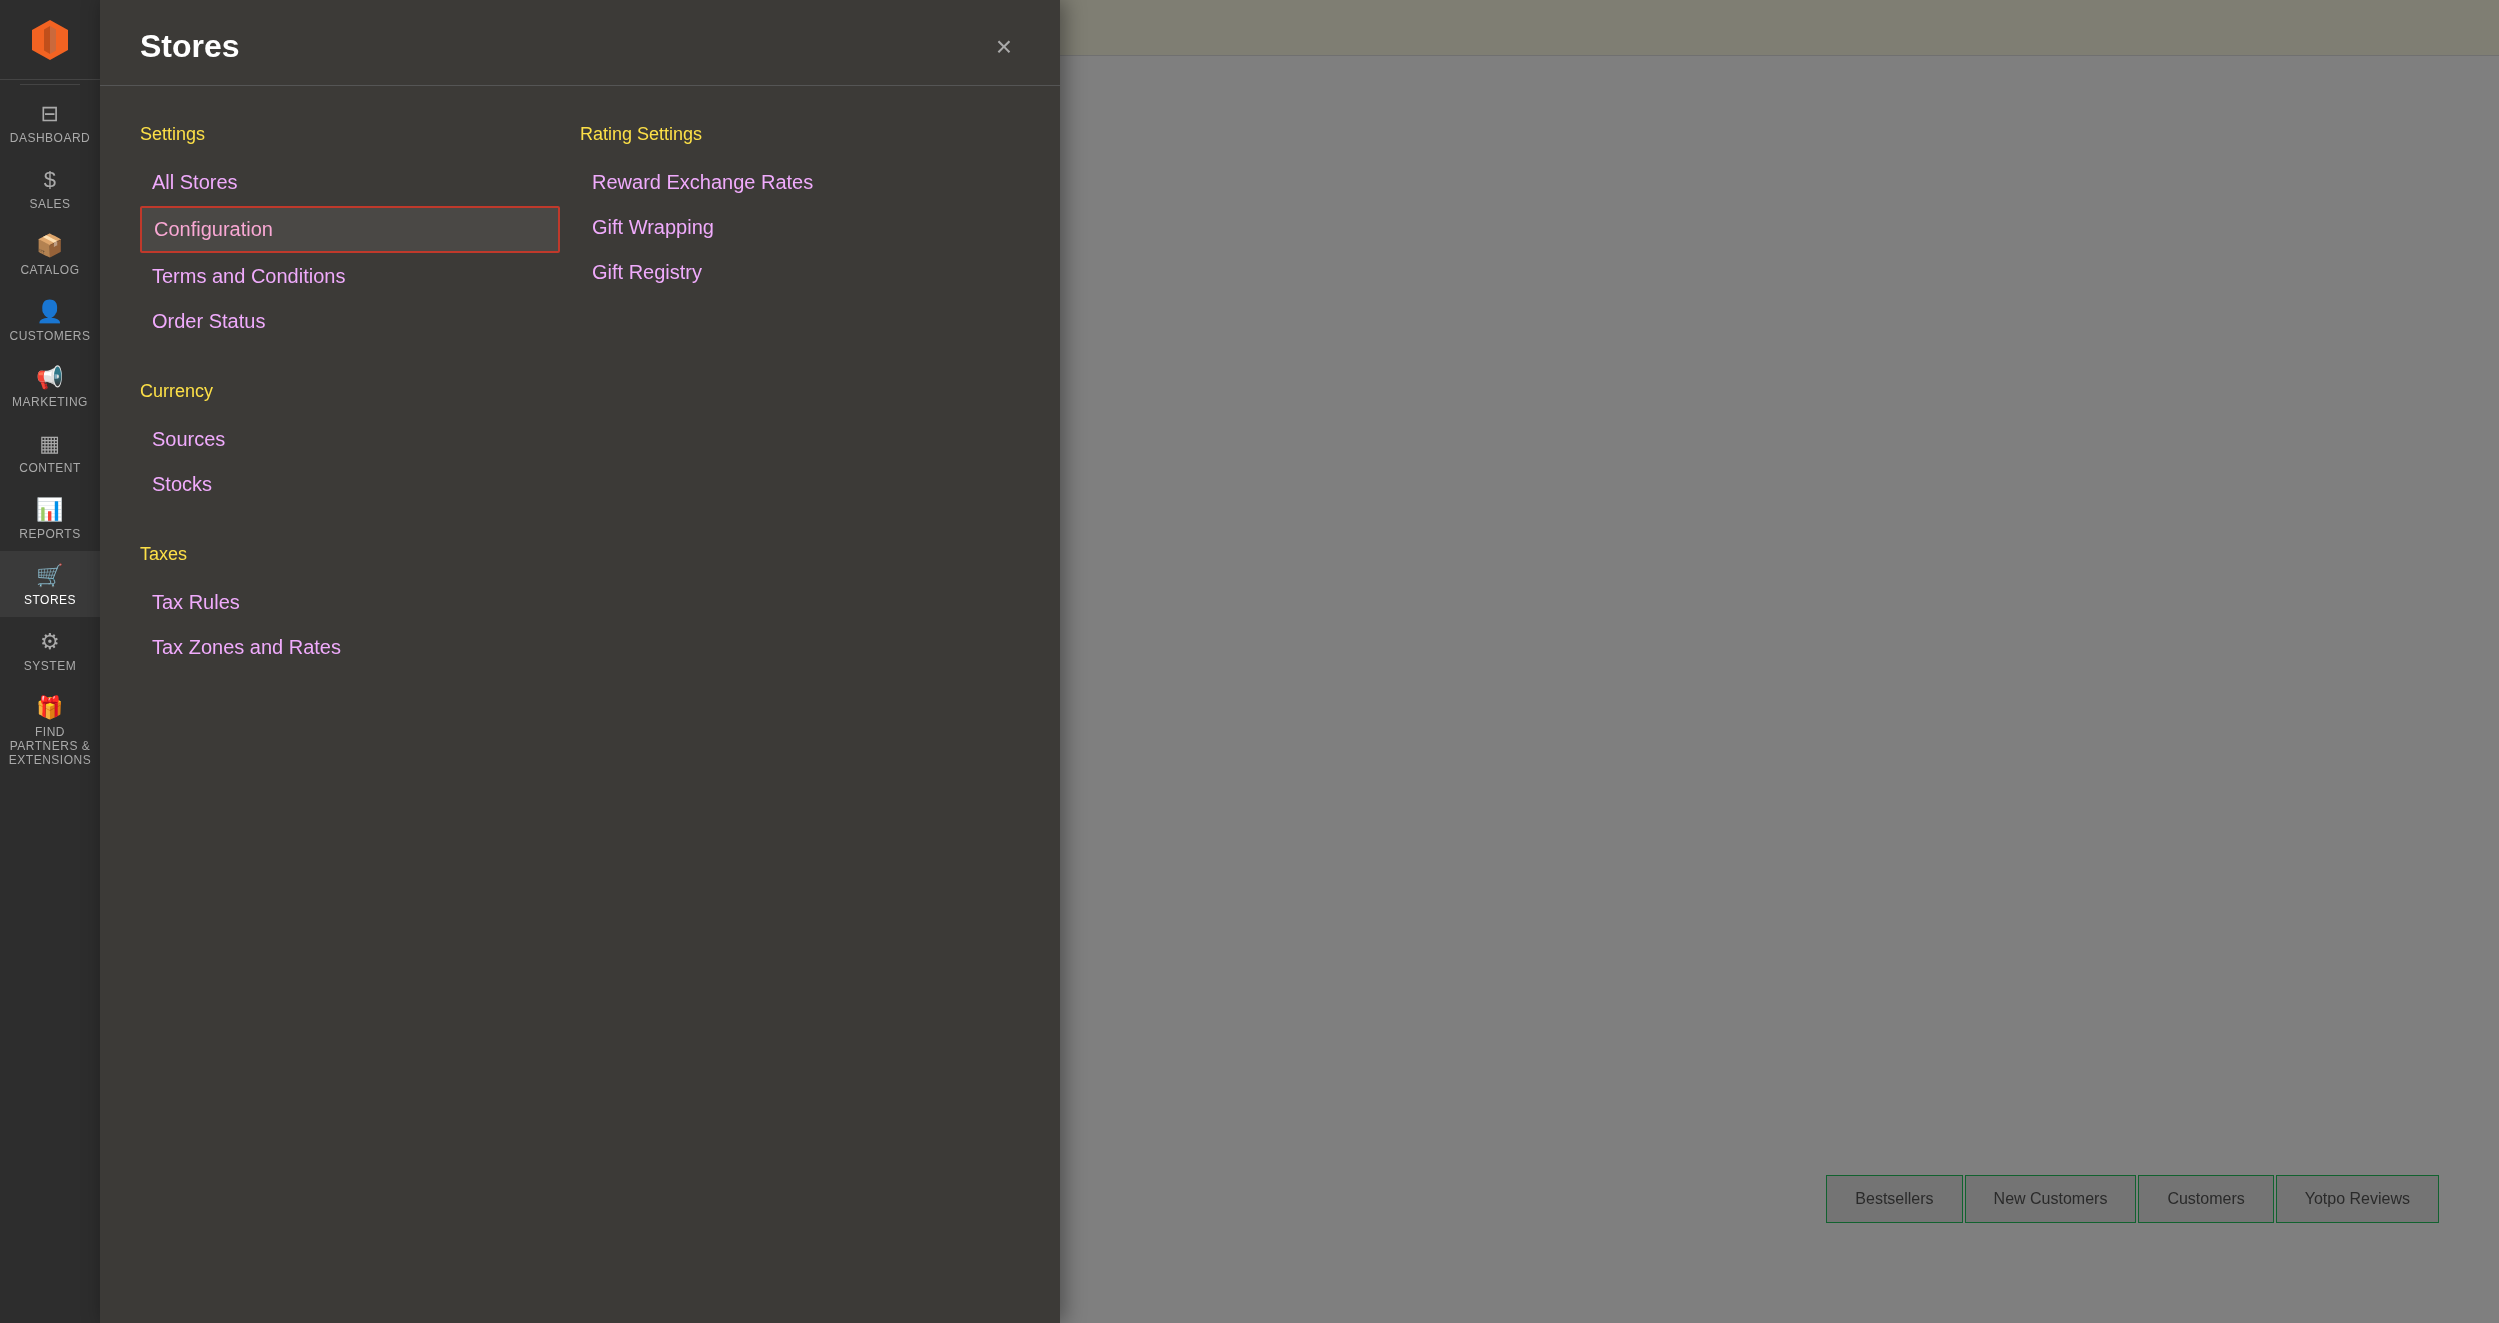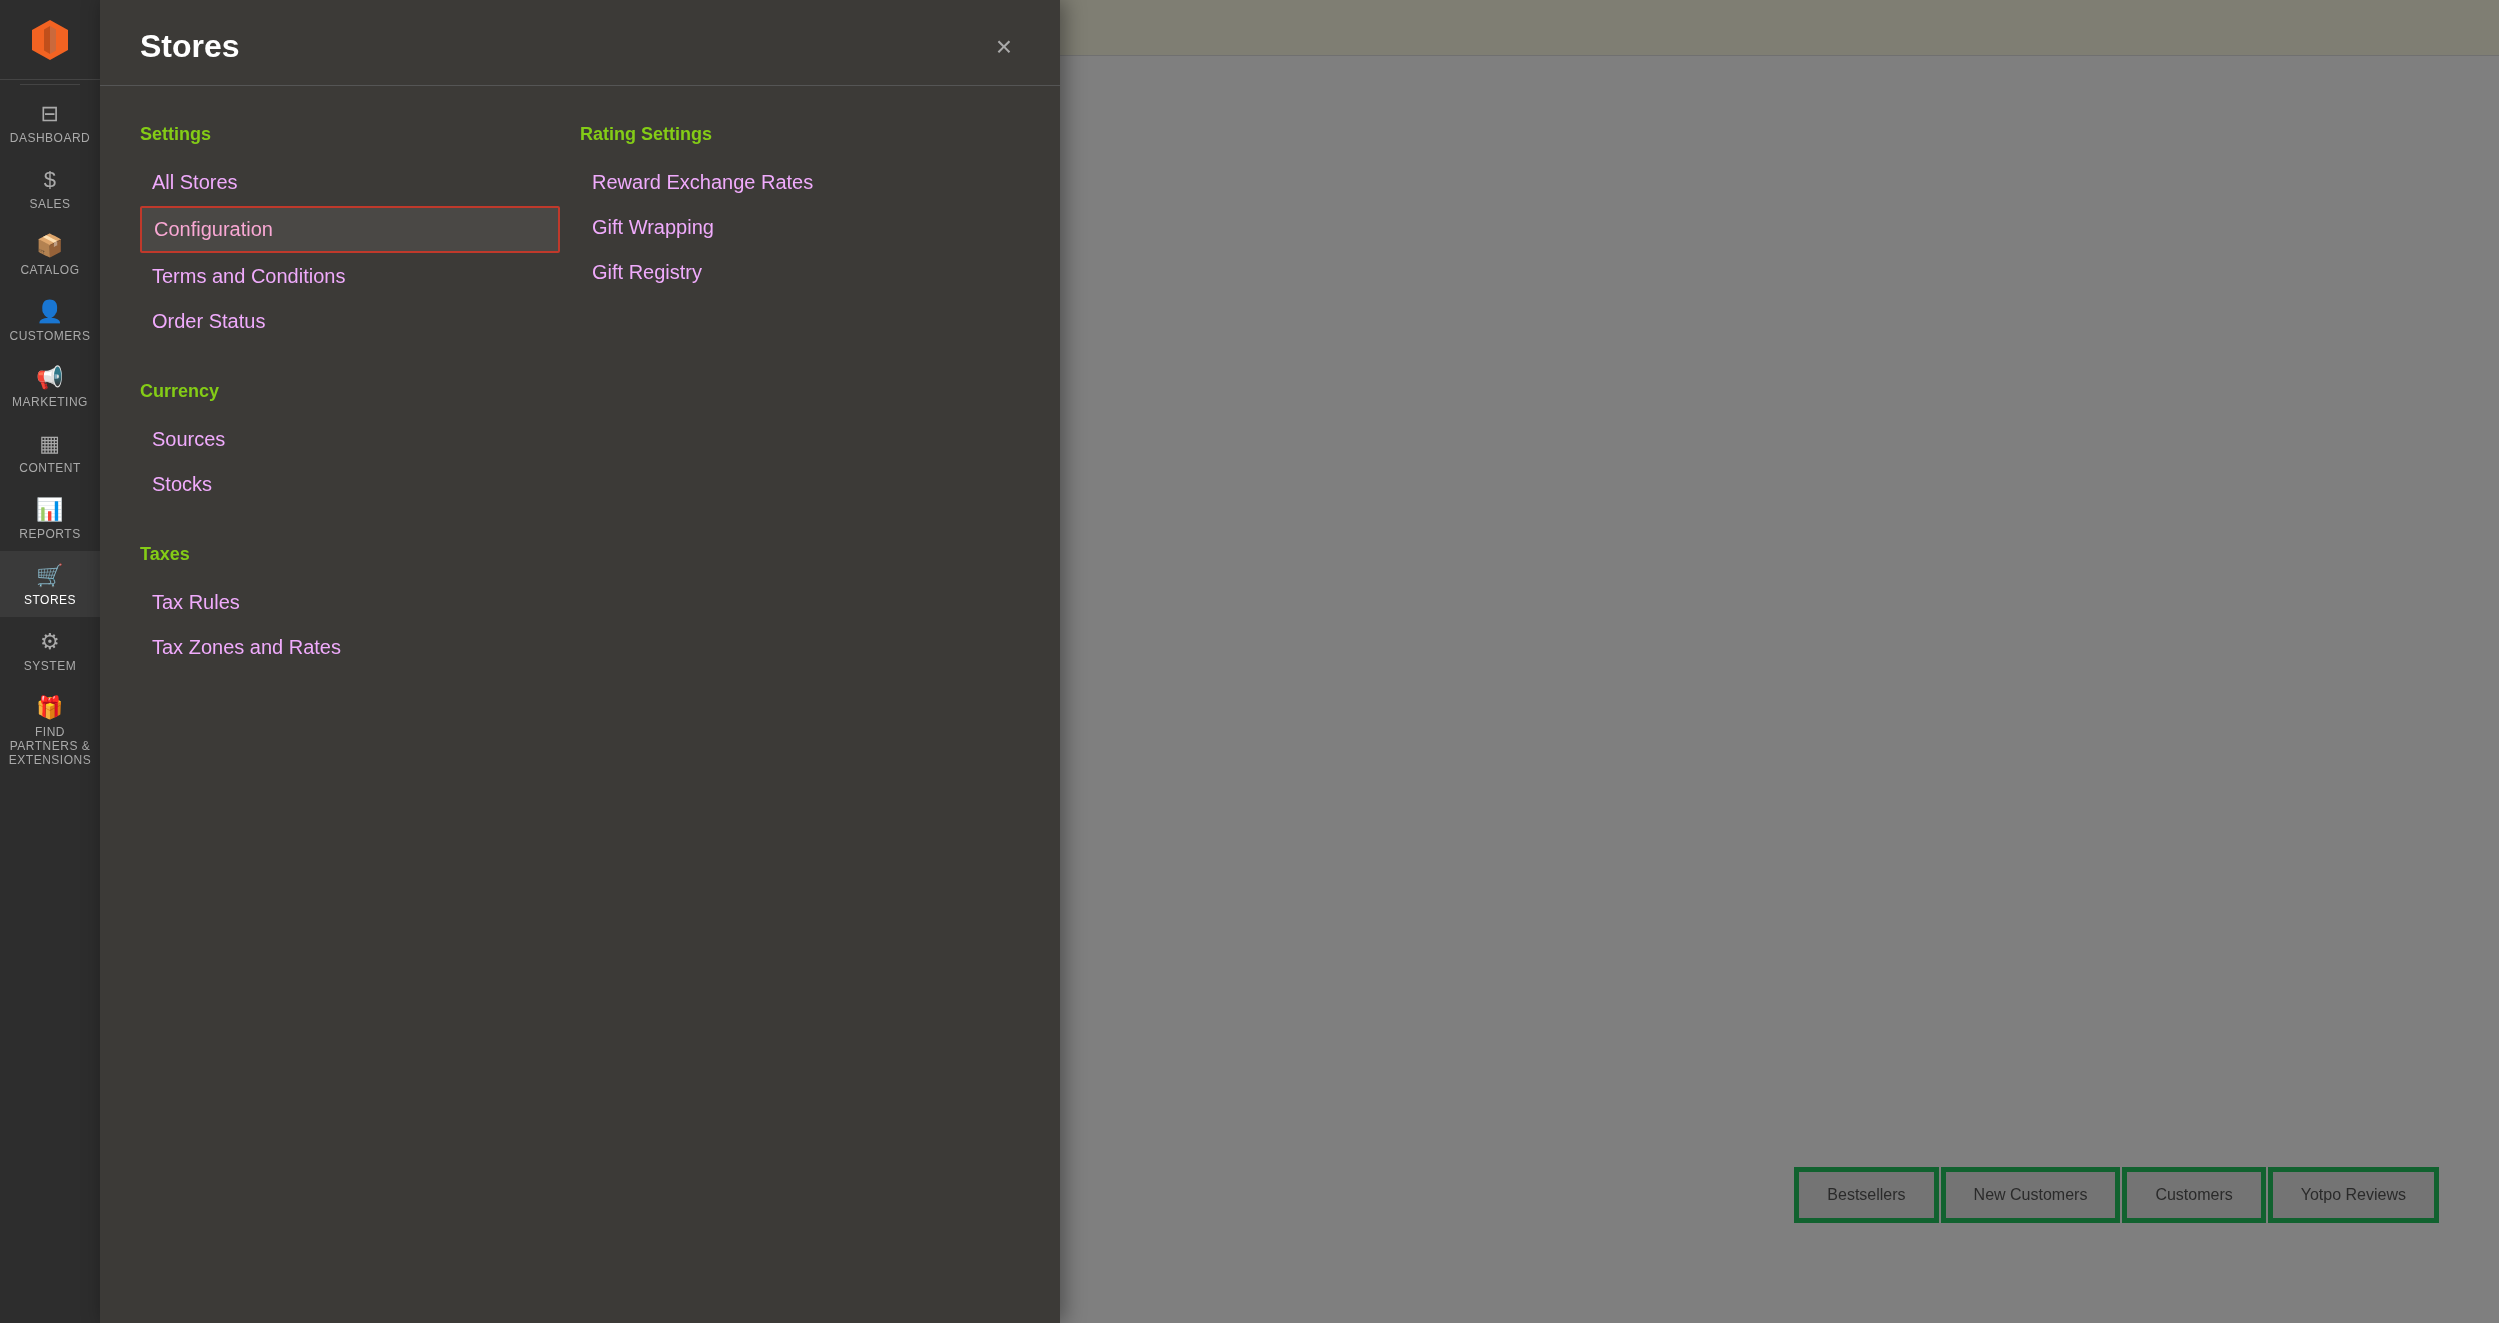--- a/index.html
+++ b/index.html
@@ -106,21 +106,21 @@
       display: flex;
       gap: 2px;
       margin-top: 30px;
       position: absolute;
       bottom: 100px;
       right: 60px;
     }
     .bg-tab {
       padding: 14px 28px;
       background: #e8e8e8;
-      border: 5px solid #22c55e;
+      border: 1px solid #22c55e;
       font-size: 16px;
       color: #555;
       cursor: pointer;
     }
 
     
     .modal {
       position: absolute;
       top: 0; left: 0;
       width: 960px;
@@ -163,24 +163,24 @@
     .col {
       flex: 1;
       display: flex;
       flex-direction: column;
       gap: 0;
       padding-right: 20px;
     }
 
     .section-heading {
       font-size: 18px;
-      color: #84cc16;
+      color: #fde047;
       margin-bottom: 16px;
       margin-top: 8px;
-      font-weight: bold;
+      font-weight: normal;
       text-transform: none;
     }
 
     .menu-item {
       display: block;
       padding: 10px 12px;
       font-size: 20px;
       color: #f0abfc;
       cursor: pointer;
       text-decoration: none;

